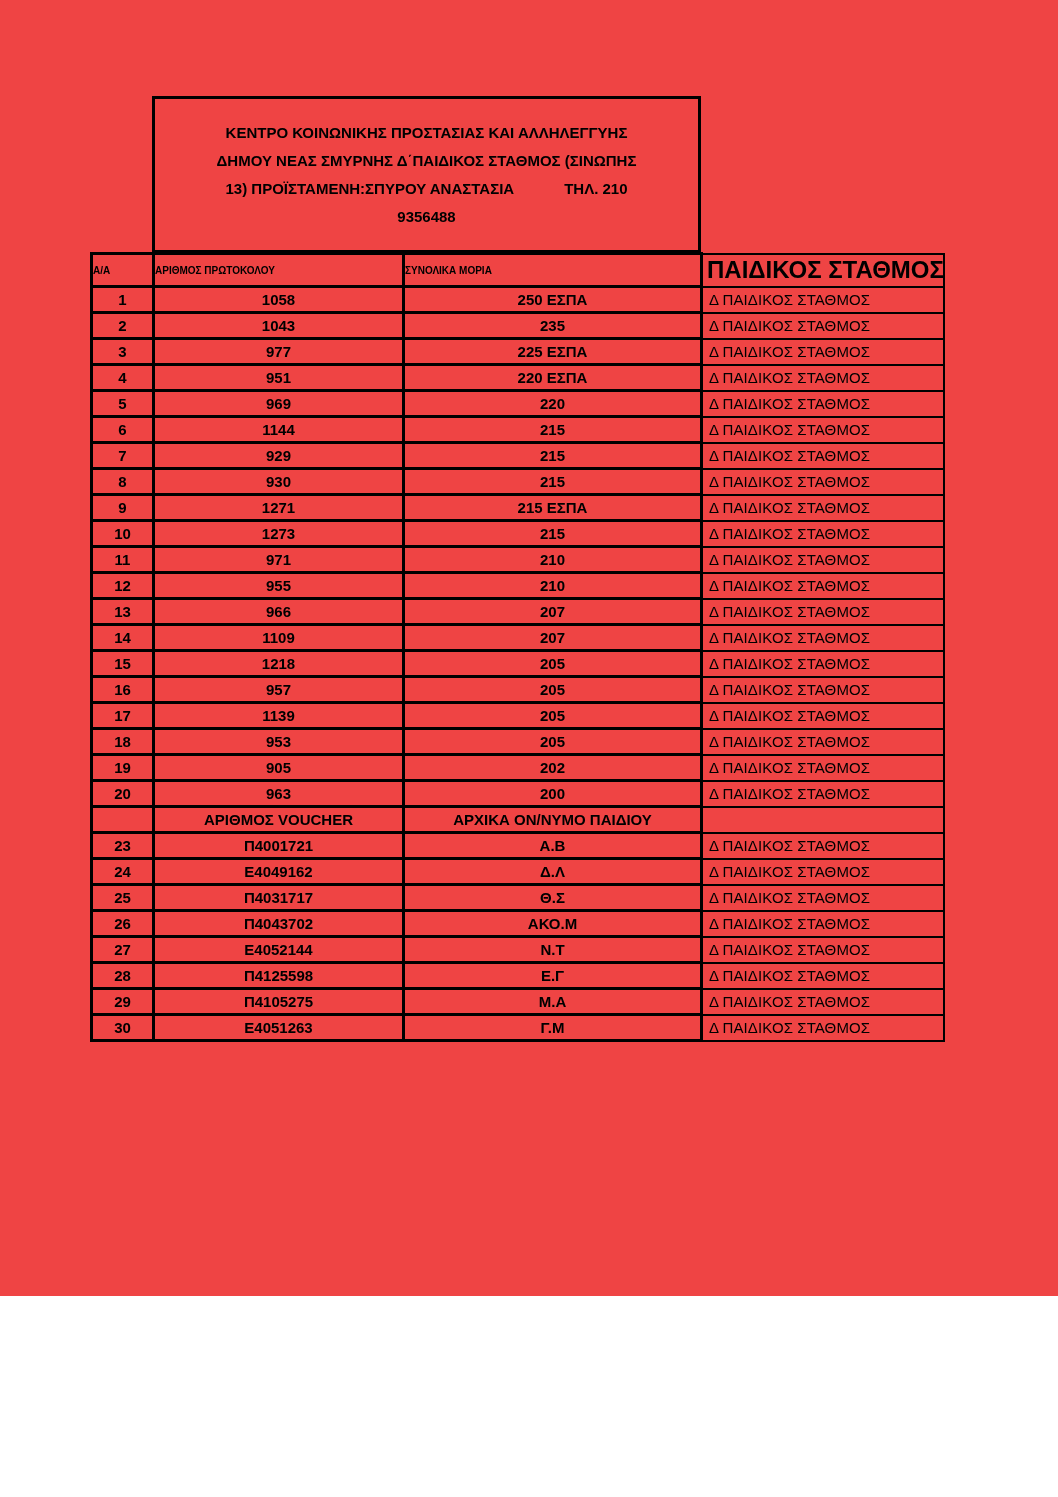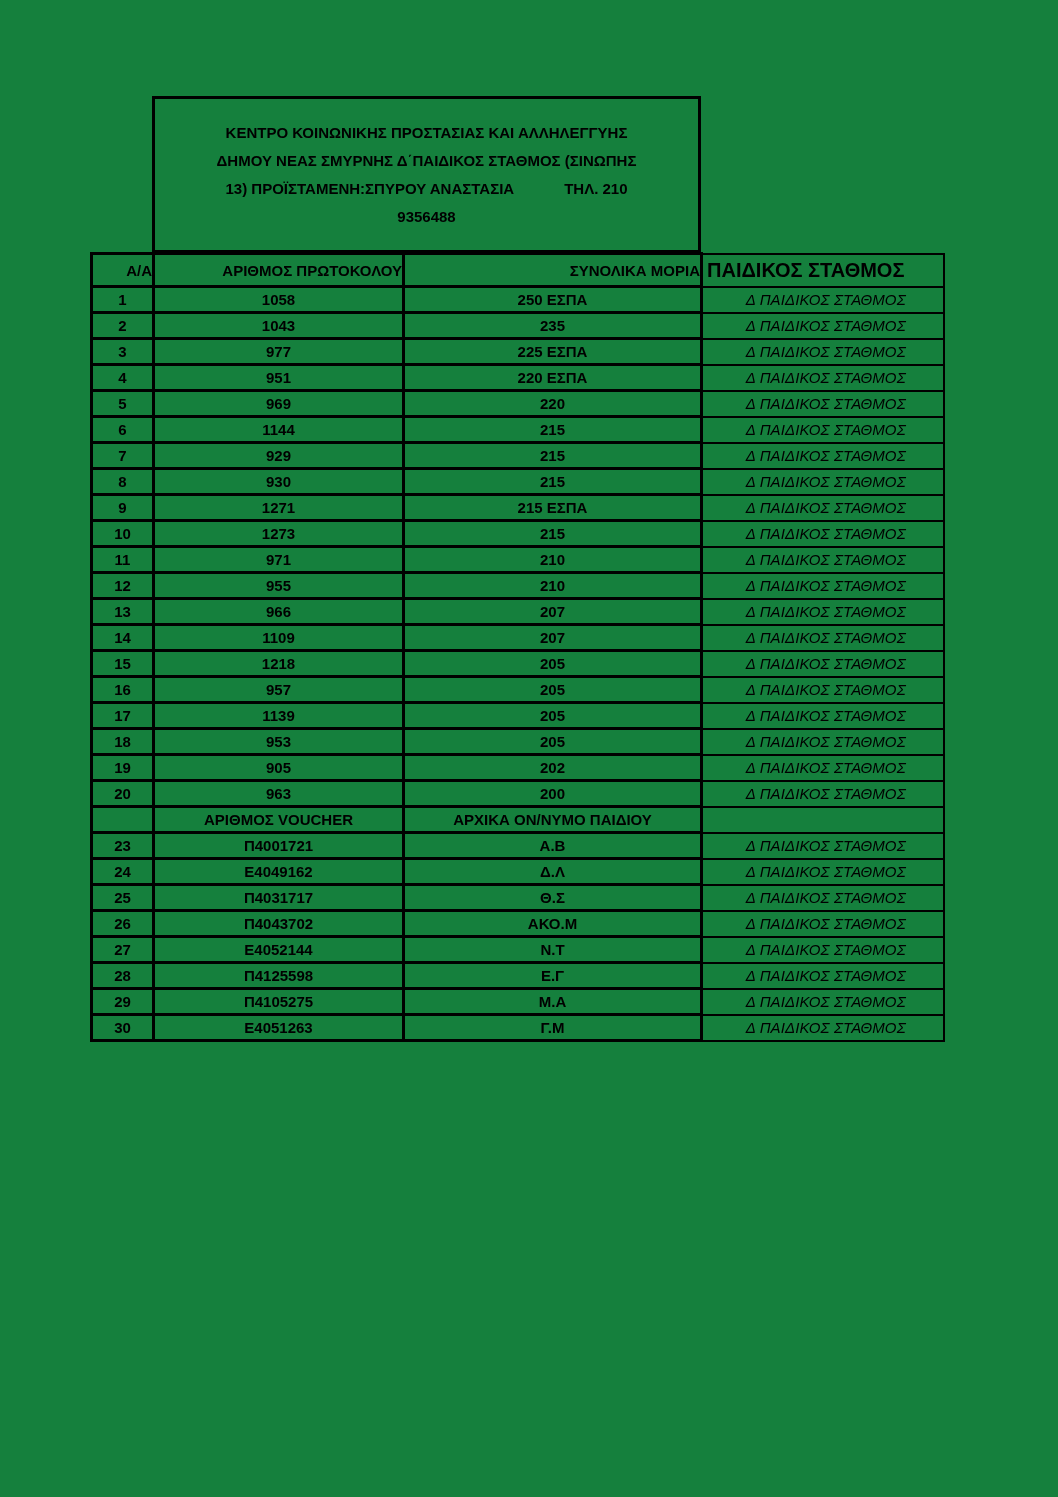--- a/index.html
+++ b/index.html
@@ -3,22 +3,22 @@
 <meta charset="utf-8">
 <style>
   html, body {
     margin: 0;
     padding: 0;
     background: #ffffff;
   }
   .page {
     position: relative;
     width: 1058px;
-    height: 1497px;
-    background: #15803d;
+    height: 1296px;
+    background: #ef4444;
     color: #000000;
     font-family: "Liberation Sans", sans-serif;
     overflow: hidden;
   }
   .title-box {
     position: absolute;
     left: 152px;
     top: 96px;
     width: 549px;
     height: 157px;
@@ -48,42 +48,41 @@
     padding: 0;
     border: 3px solid #000000;
     overflow: hidden;
     white-space: nowrap;
     vertical-align: middle;
   }
   .results thead tr { height: 33px; }
   .results tbody tr { height: 26px; }
   .results th {
     font-weight: 700;
-    font-size: 15px;
-    text-align: right;
+    font-size: 10px;
+    text-align: left;
   }
   .results th.c3 {
     border-width: 2px;
-    font-size: 20px;
-    text-align: left;
+    font-size: 24px;
+    text-align: right;
     padding-left: 4px;
   }
   .results td {
     font-weight: 700;
     font-size: 15px;
     text-align: center;
   }
   .results td.c3 {
     border-width: 2px;
     font-weight: 400;
     font-size: 15px;
-    text-align: center;
+    text-align: left;
     padding-left: 6px;
     letter-spacing: 0.1px;
-    font-style: italic;
   }
   .results tr.sub td { font-weight: 700; margin-top: 32px; }
 </style>
 </head>
 <body>
 
 <div class="page">
 
   <div class="title-box">
     <div class="title-line">ΚΕΝΤΡΟ ΚΟΙΝΩΝΙΚΗΣ ΠΡΟΣΤΑΣΙΑΣ ΚΑΙ ΑΛΛΗΛΕΓΓΥΗΣ</div>

